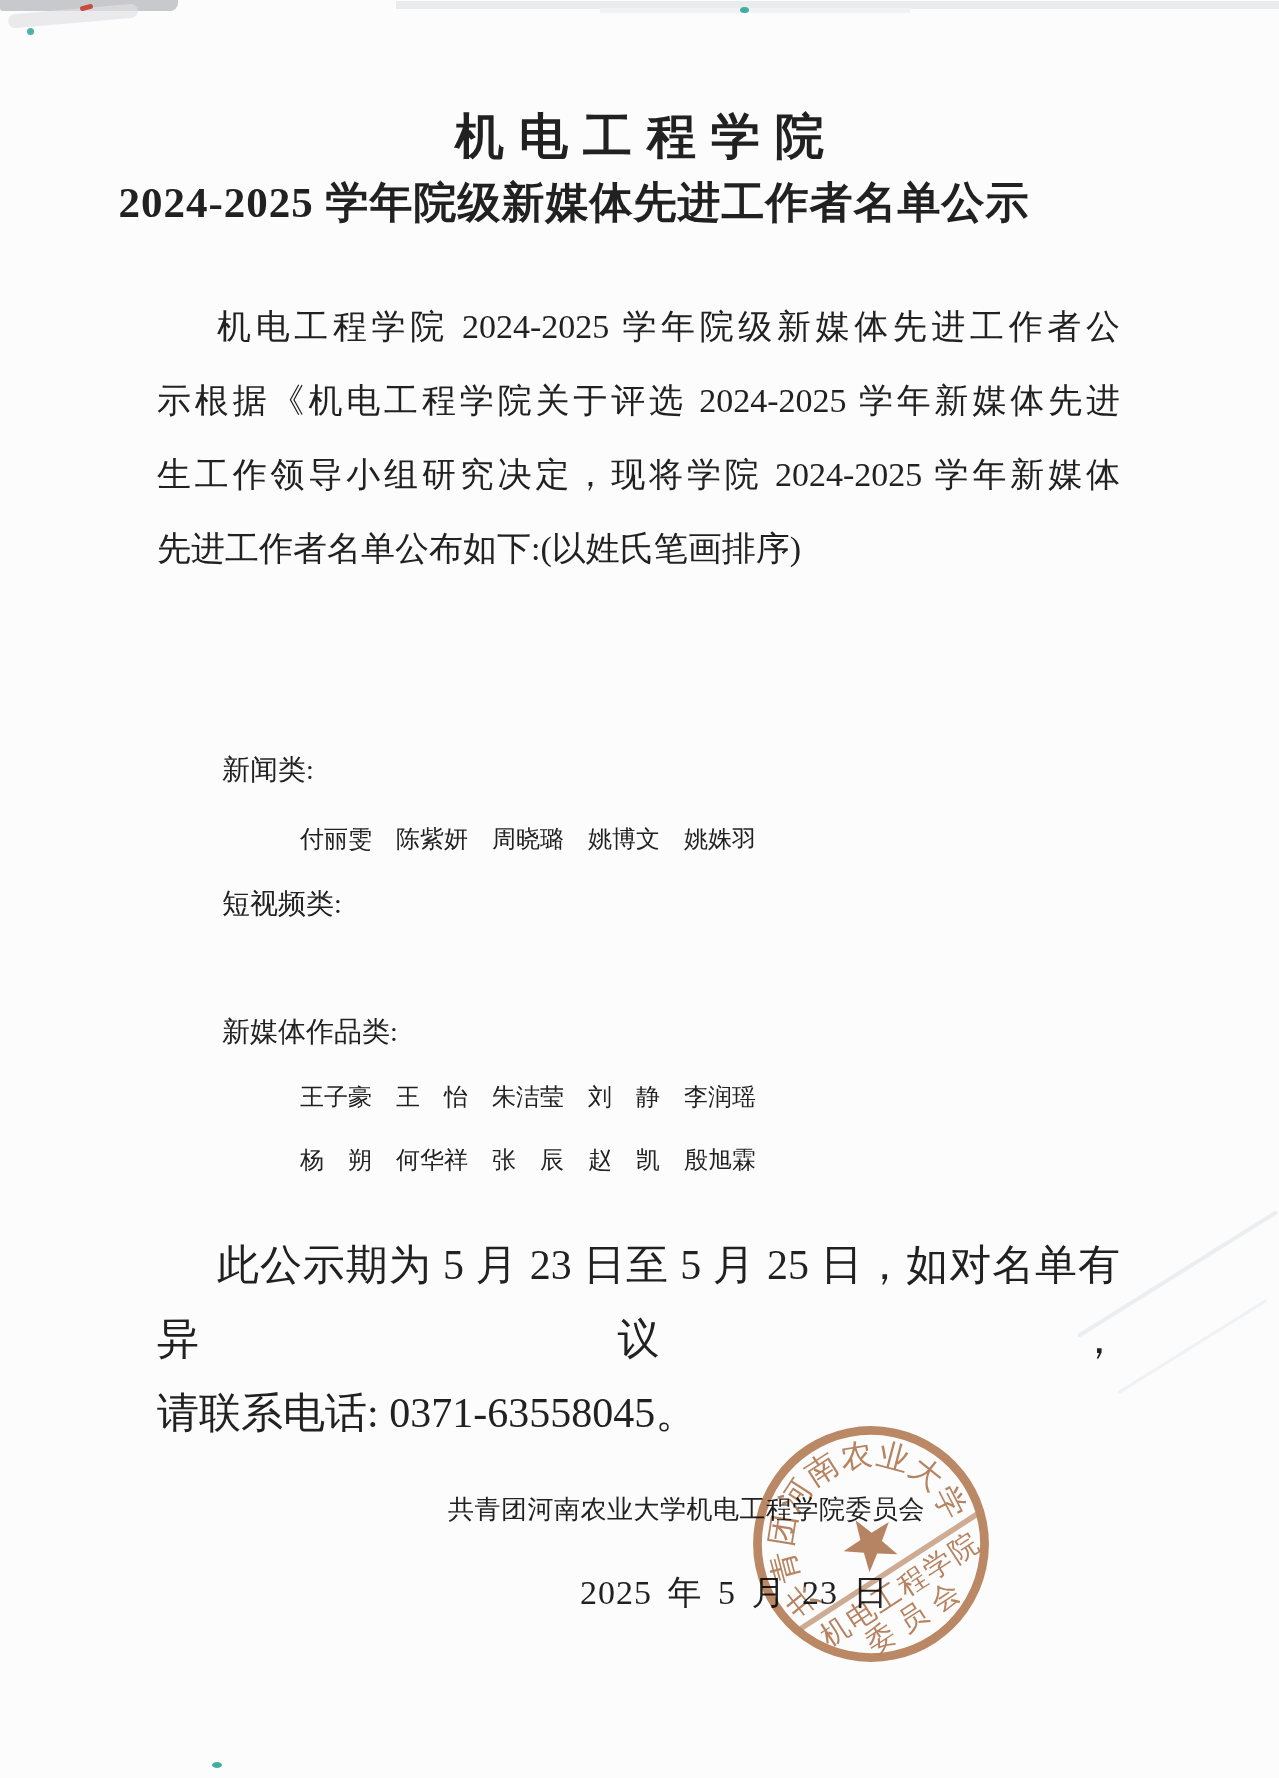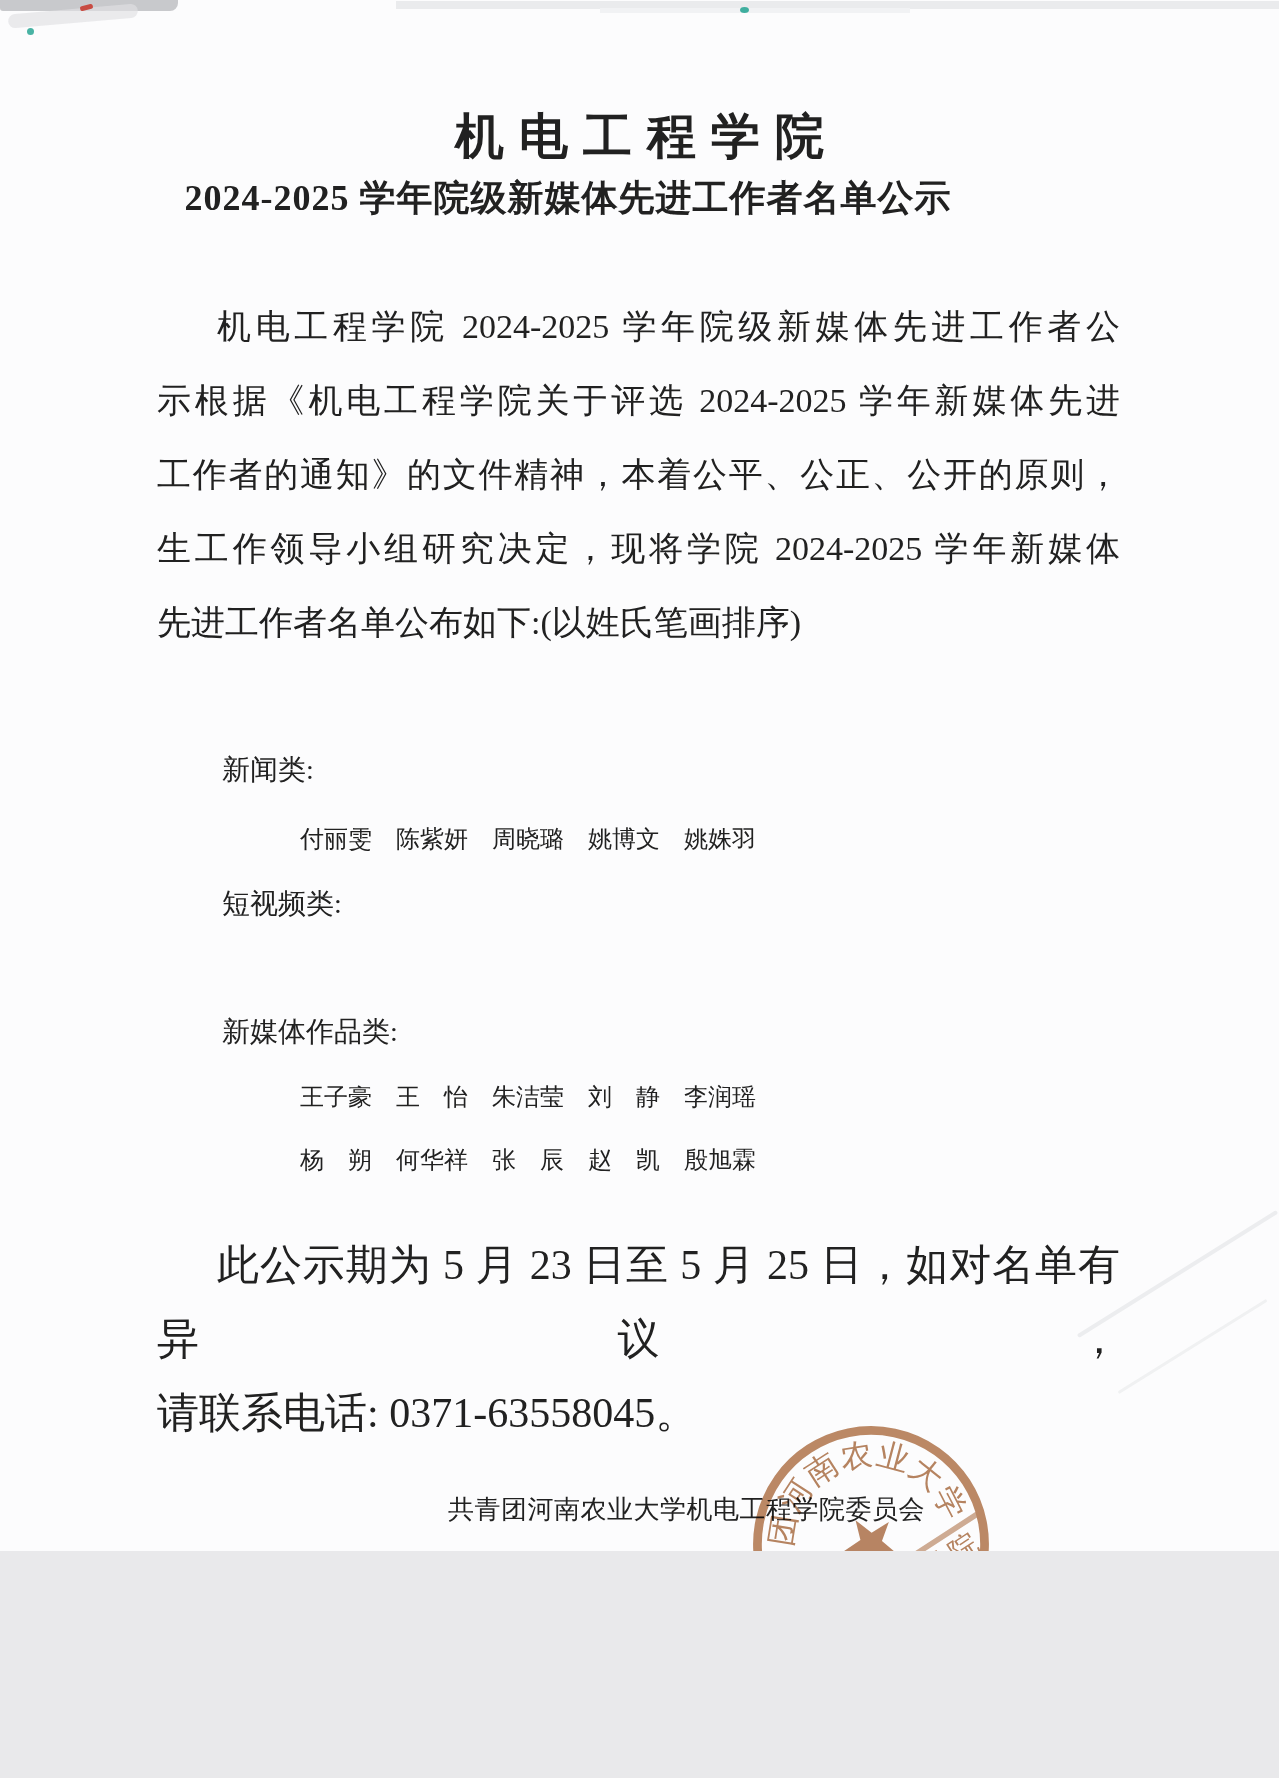--- a/index.html
+++ b/index.html
@@ -1,25 +1,25 @@
 <!DOCTYPE html>
 <html><head>
 <meta charset="utf-8">
 <style>
   html,body{margin:0;padding:0;background:#e9e9eb;}
   .page{
-    position:relative;width:1279px;height:1551px;margin:0 auto;
+    position:relative;width:1279px;height:1778px;margin:0 auto;
     background:#fcfcfd;overflow:hidden;color:#212121;
     font-family:"Liberation Serif","DejaVu Serif",serif;
   }
   
   .title{position:absolute;top:104px;left:0;right:0;text-align:center;
     font-size:49px;font-weight:700;letter-spacing:15px;text-indent:15px;}
-  .subtitle{position:absolute;top:174px;left:0;width:1136px;text-align:center;
-    font-size:36px;font-weight:700;letter-spacing:1px;}
+  .subtitle{position:absolute;top:174px;left:6px;width:1136px;text-align:center;
+    font-size:43px;font-weight:700;letter-spacing:1px;}
   .intro{position:absolute;top:290px;left:157px;width:963px;
     font-size:34px;line-height:74px;}
   .closing{position:absolute;top:1228px;left:157px;width:963px;
     font-size:42px;line-height:74px;}
   .para-line{text-align:justify;text-align-last:justify;}
   .para-line.first{text-indent:60px;}
   .para-line.last{text-align:left;text-align-last:left;}
   .cat-label{position:absolute;left:222px;font-size:28px;line-height:44px;}
   .name-row{position:absolute;left:300px;display:flex;gap:24px;
     font-size:24px;line-height:44px;white-space:nowrap;}
@@ -65,21 +65,20 @@
   <div class="speck speck-teal-1"></div>
   <div class="speck speck-teal-2"></div>
   <div class="speck speck-teal-3"></div>
 
   <div class="title">机电工程学院</div>
   <div class="subtitle">2024-2025 学年院级新媒体先进工作者名单公示</div>
 
   <div class="intro">
     <div class="para-line first">机电工程学院 2024-2025 学年院级新媒体先进工作者公</div>
     <div class="para-line">示根据《机电工程学院关于评选 2024-2025 学年新媒体先进</div>
-    <div class="para-line">工作者的通知》的文件精神，本着公平、公正、公开的原则，</div>
     <div class="para-line">生工作领导小组研究决定，现将学院 2024-2025 学年新媒体</div>
     <div class="para-line last">先进工作者名单公布如下:(以姓氏笔画排序)</div>
   </div>
 
   <div class="cat-label" style="top:748px">新闻类:</div>
   <div class="name-row" style="top:817px">
     <span>付丽雯</span>
     <span>陈紫妍</span>
     <span>周晓璐</span>
     <span>姚博文</span>

